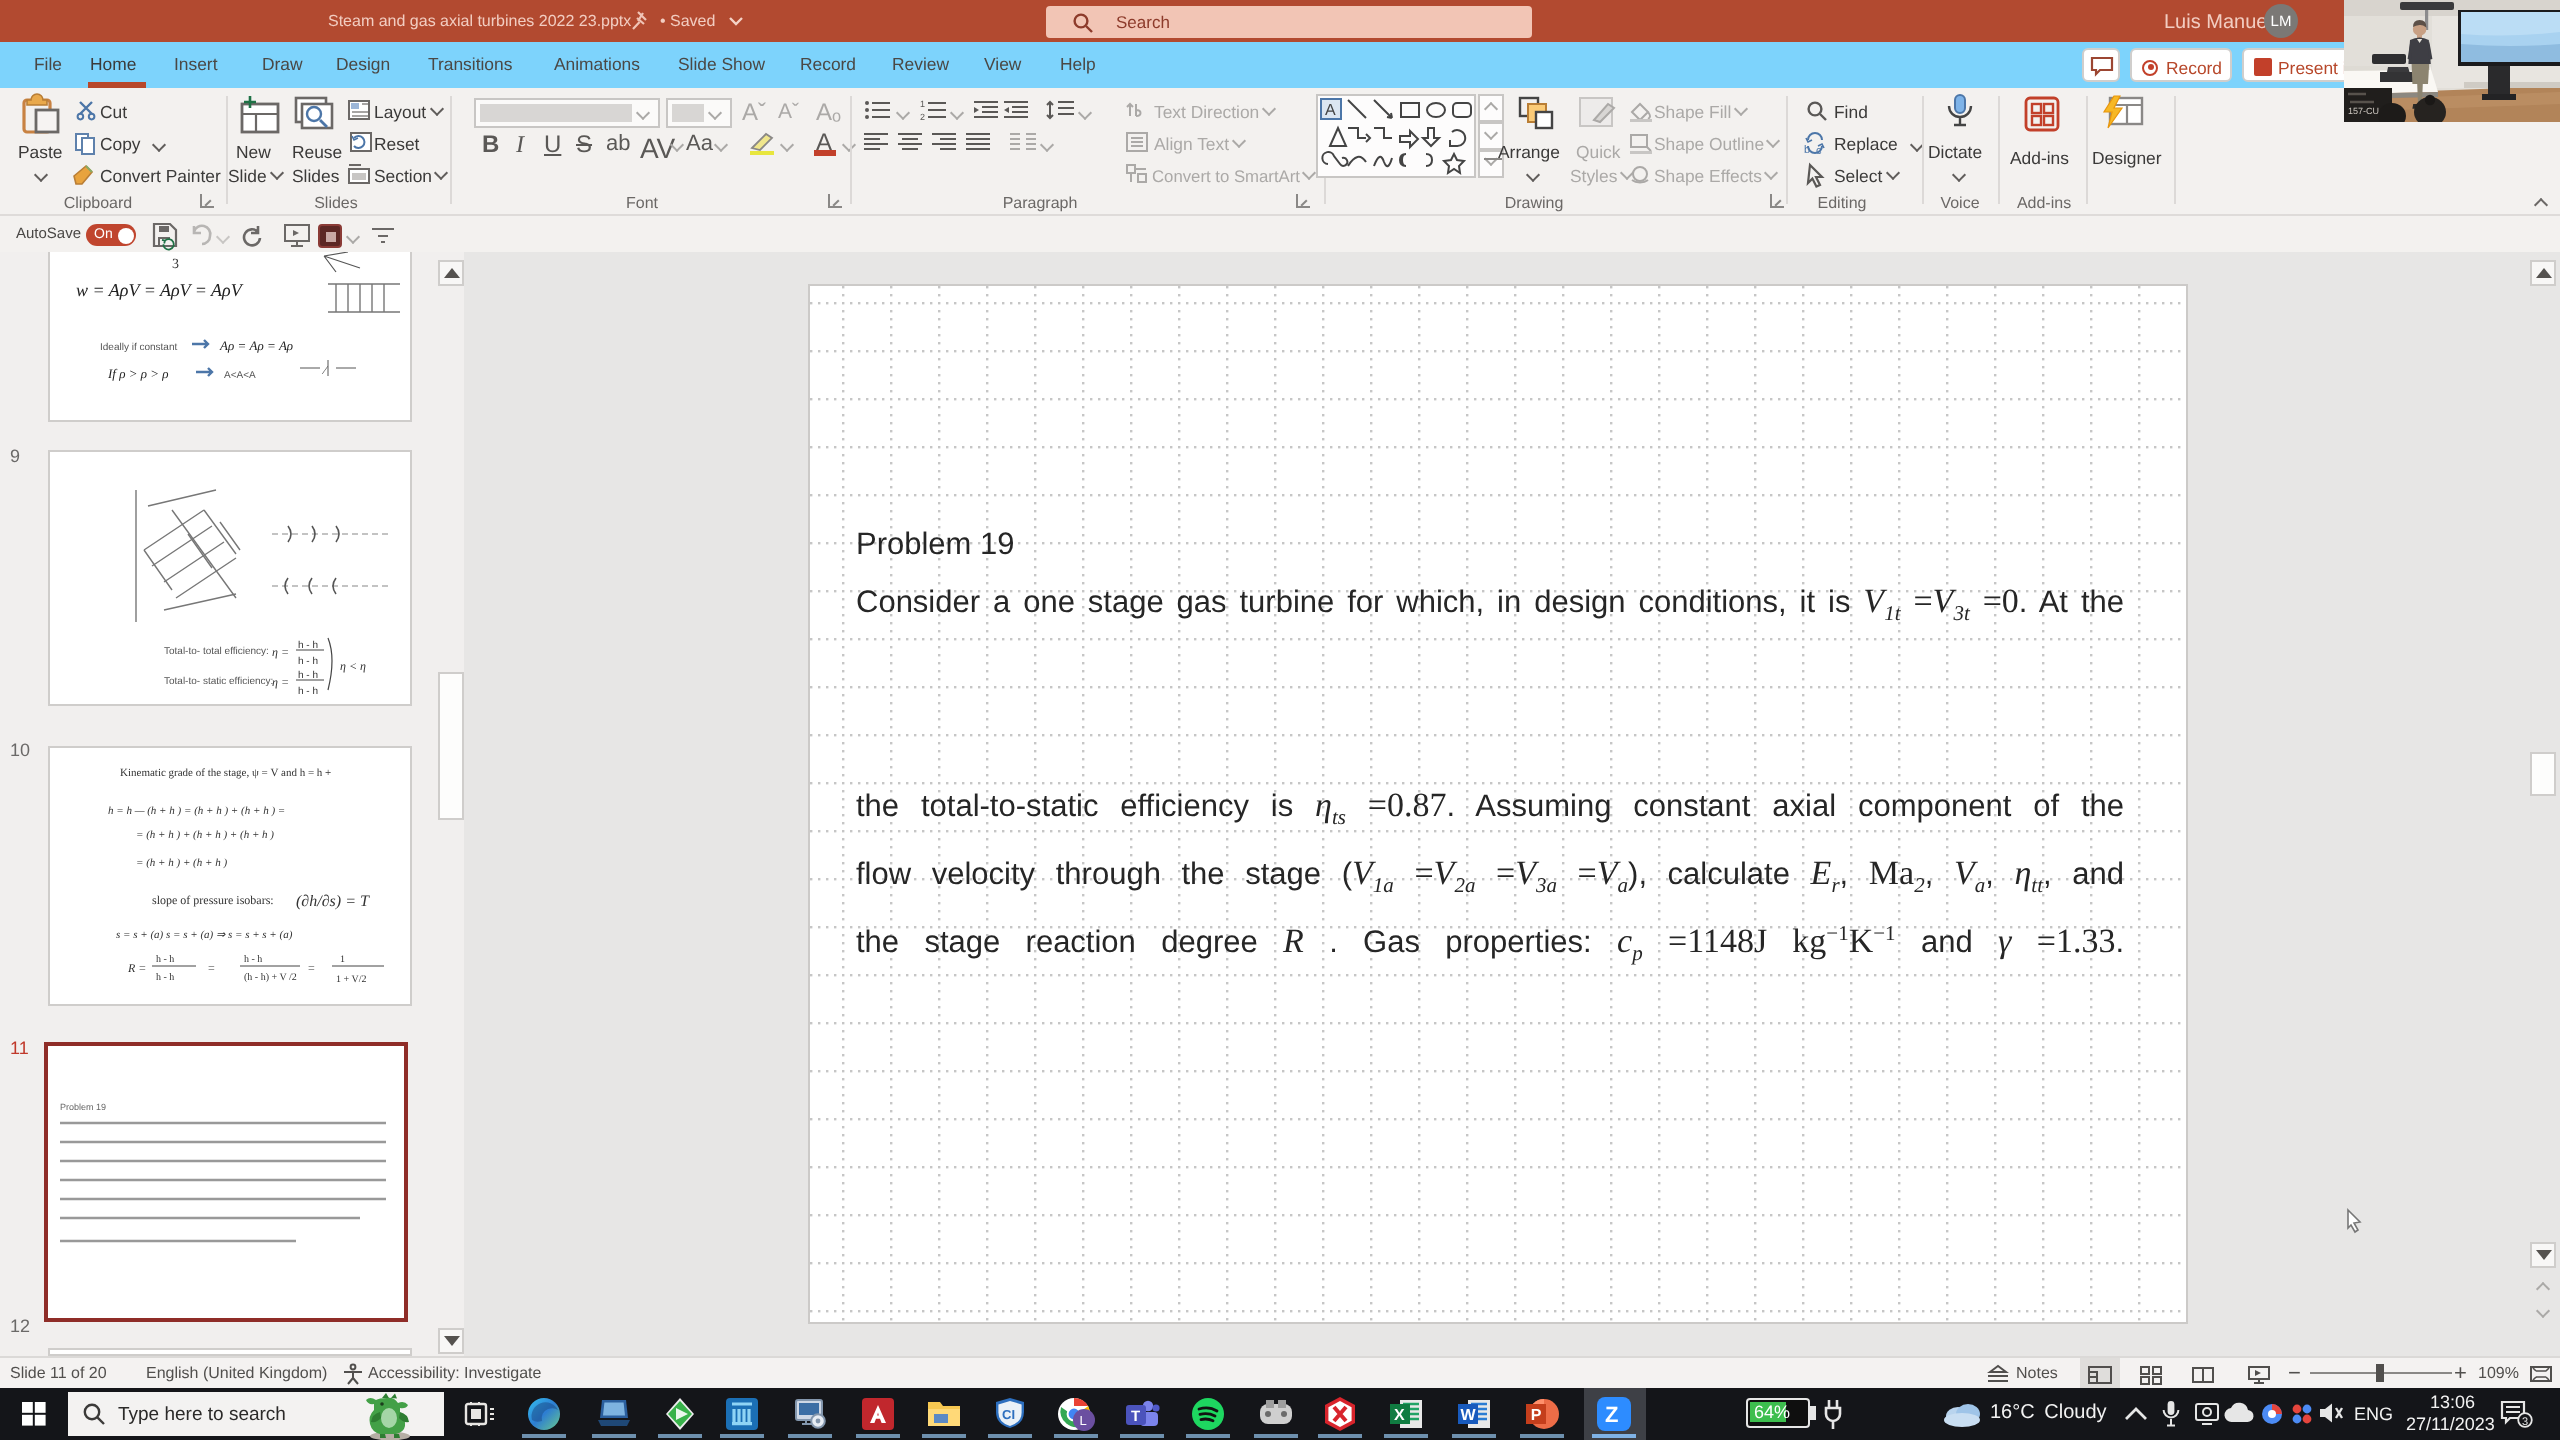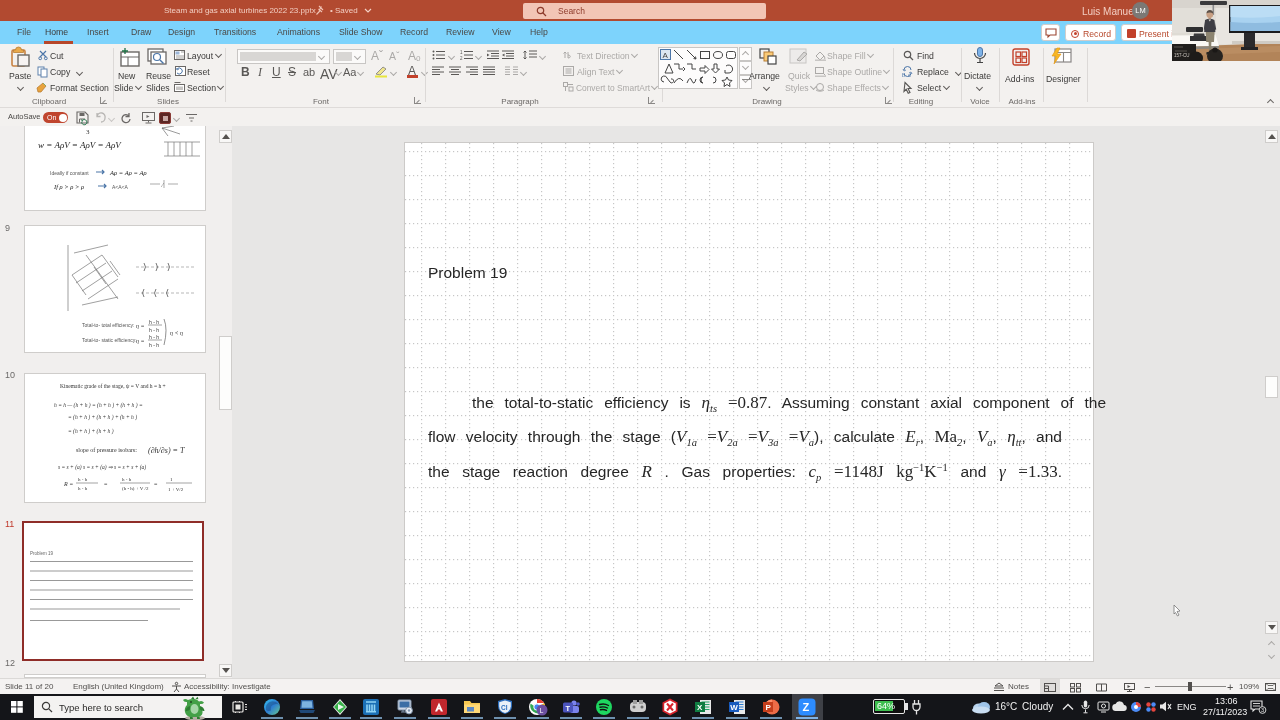--- a/index.html
+++ b/index.html
@@ -123,21 +123,21 @@
   <svg style="left:37px; top:22px;" width="11" height="11" viewBox="0 0 11 11">
       <rect x="1" y="1" width="6" height="8" fill="#fff" stroke="#5E81AC" stroke-width="1"></rect>
       <rect x="4" y="3" width="6" height="8" fill="#fff" stroke="#5E81AC" stroke-width="1"></rect>
     </svg>
   <span class="abs" style="left:50px; top:23px;">Copy</span>
   <span class="chev" style="position:absolute; left:77px; top:26px;"></span>
   <svg style="left:36px; top:38px;" width="12" height="11" viewBox="0 0 12 11">
       <path d="M1 6 l6 -5 l3 3 l-5 6 l-3 0 Z" fill="#E8A33D" stroke="#B97E35" stroke-width="0.8"></path>
       <path d="M7 1 l3 3" stroke="#8A6" fill="none"></path>
     </svg>
-  <span class="abs" style="left:50px; top:39px;">Format Section</span>
+  <span class="abs" style="left:50px; top:39px;">Convert Painter</span>
   <span class="glabel" style="left:9px;">Clipboard</span>
   <div class="dlg" style="left:100px; top:53px;"></div>
   <div class="gdiv" style="left:113px;"></div>
 
   <svg style="left:120px; top:4px;" width="20" height="19" viewBox="0 0 20 19">
     <rect x="1" y="4" width="18" height="14" fill="#fff" stroke="#6B6866" stroke-width="1.4"></rect>
     <path d="M1 9 h18 M8 9 v9" stroke="#6B6866" stroke-width="1.1" fill="none"></path>
     <path d="M5 0 v6 M2 3 h6" stroke="#1E7145" stroke-width="1.3"></path>
   </svg>
   <span class="abs" style="left:118px; top:27px;">New</span>
@@ -534,21 +534,22 @@
               <rect x="0" y="8" width="1.2" height="1.2"></rect>
               <rect x="0" y="12" width="1.2" height="1.2"></rect>
               <rect x="0" y="16" width="1.2" height="1.2"></rect>
               <rect x="0" y="20" width="1.2" height="1.2"></rect>
           </g>
         </pattern>
       </defs>
       <rect width="688" height="518" fill="url(#grid)"></rect>
     </svg>
     <div class="bodyline" style="top:120px; text-align:left; text-align-last:left;">Problem 19</div>
-    <div class="bodyline" style="top:250px;margin-left:44px;">the total-to-static efficiency is <span class="m">η</span><span class="m sub">ts</span> <span class="mu">=0.87</span>. Assuming constant axial component of the</div>
+    <div class="bodyline" style="top:148px;">Consider a one stage gas turbine for which, in design conditions, it is <span class="m">V</span><span class="m sub">1t</span> <span class="mu">=</span><span class="m">V</span><span class="m sub">3t</span> <span class="mu">=0</span>. At the</div>
+    <div class="bodyline" style="top:250px;">the total-to-static efficiency is <span class="m">η</span><span class="m sub">ts</span> <span class="mu">=0.87</span>. Assuming constant axial component of the</div>
     <div class="bodyline" style="top:284px;">flow velocity through the stage (<span class="m">V</span><span class="m sub">1a</span> <span class="mu">=</span><span class="m">V</span><span class="m sub">2a</span> <span class="mu">=</span><span class="m">V</span><span class="m sub">3a</span> <span class="mu">=</span><span class="m">V</span><span class="m sub">a</span>), calculate <span class="m">E</span><span class="m sub">r</span>, <span class="mu">Ma</span><span class="m sub">2</span>, <span class="m">V</span><span class="m sub">a</span>, <span class="m">η</span><span class="m sub">tt</span>, and</div>
     <div class="bodyline" style="top:315px;">the stage reaction degree <span class="m">R</span> . Gas properties: <span class="m">c</span><span class="m sub">p</span> <span class="mu">=1148J kg</span><span class="mu sup">−1</span><span class="mu">K</span><span class="mu sup">−1</span> and <span class="m">γ</span> <span class="mu">=1.33</span>.</div>
   </div>
 
   <div class="abs" style="left:1033px; top:4px; width:13px; height:13px; background:#F8F7F6; border:1px solid #CFCDCB;">
       <span class="triu" style="left:2px; top:3px;"></span>
     </div>
   <div class="abs" style="left:1033px; top:250px; width:13px; height:22px; background:#FDFDFC; border:1px solid #CFCDCB;"></div>
   <div class="abs" style="left:1033px; top:495px; width:13px; height:13px; background:#F8F7F6; border:1px solid #CFCDCB;">
       <span class="trid" style="left:2px; top:3px;"></span>

